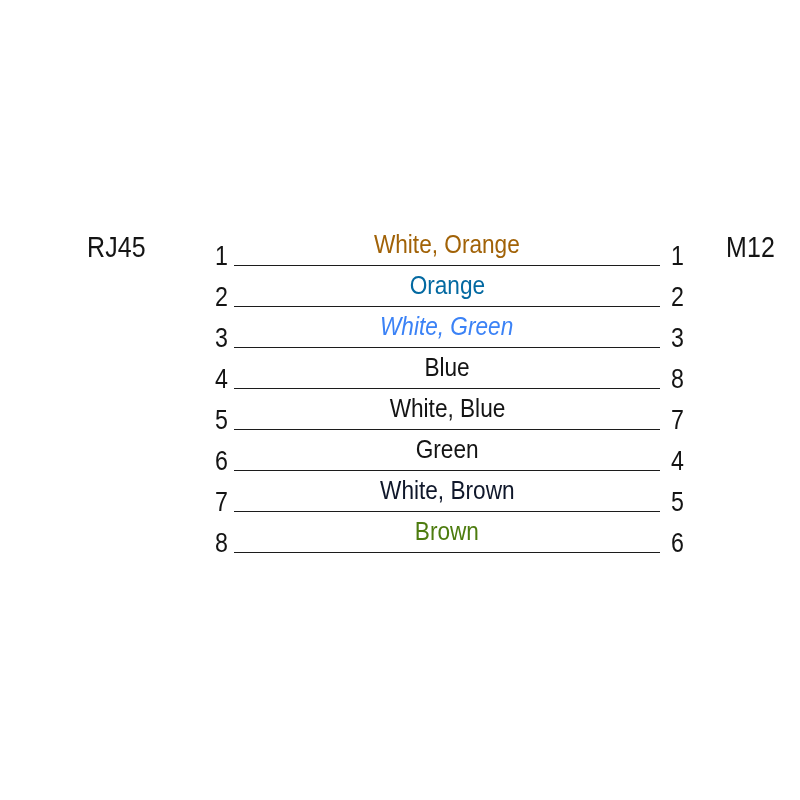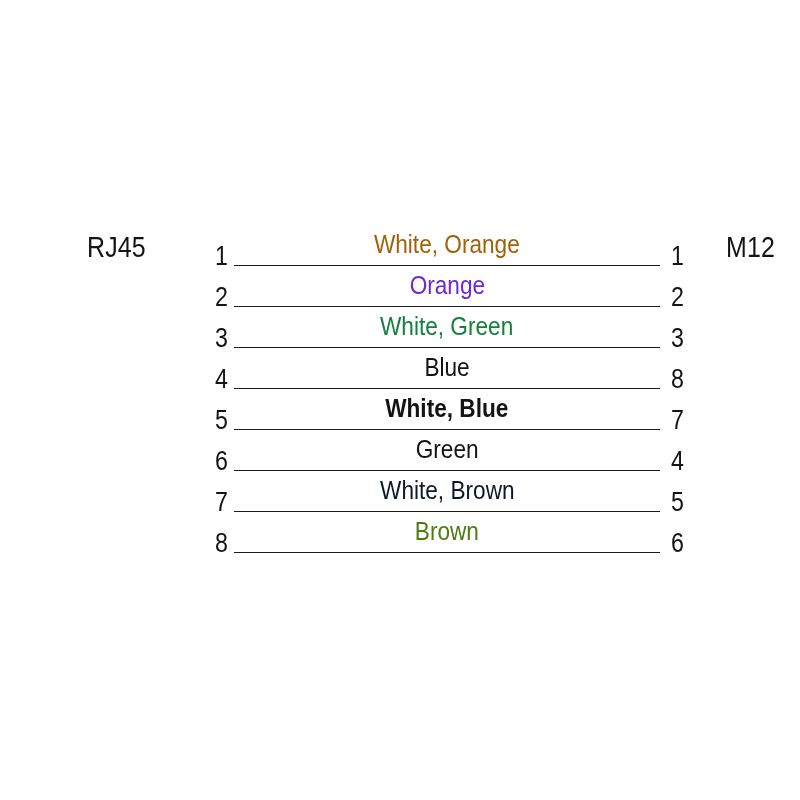--- a/index.html
+++ b/index.html
@@ -107,39 +107,39 @@
   <div id="title-right" class="connector-title" style="color: rgb(20, 20, 20);">M12</div>
 
   <div id="wire-rows">
       <div class="wire-row" style="top: 265px;">
         <div class="wire-label" style="color: #a16207;"><span>White, Orange</span></div>
         <div class="pin pin-left" style="color: rgb(20, 20, 20);">1</div>
         <div class="wire-line" style="border-top-color: rgb(28, 28, 28);"></div>
         <div class="pin pin-right" style="color: rgb(20, 20, 20);">1</div>
       </div>
       <div class="wire-row" style="top: 306px;">
-        <div class="wire-label" style="color: #6d28d9;"><span>Orange</span></div>
+        <div class="wire-label" style="color: #0369a1;"><span>Orange</span></div>
         <div class="pin pin-left" style="color: rgb(20, 20, 20);">2</div>
         <div class="wire-line" style="border-top-color: rgb(28, 28, 28);"></div>
         <div class="pin pin-right" style="color: rgb(20, 20, 20);">2</div>
       </div>
       <div class="wire-row" style="top: 347px;">
-        <div class="wire-label" style="color: #15803d;"><span>White, Green</span></div>
+        <div class="wire-label" style="color: #3b82f6; font-style: italic;"><span>White, Green</span></div>
         <div class="pin pin-left" style="color: rgb(20, 20, 20);">3</div>
         <div class="wire-line" style="border-top-color: rgb(28, 28, 28);"></div>
         <div class="pin pin-right" style="color: rgb(20, 20, 20);">3</div>
       </div>
       <div class="wire-row" style="top: 388px;">
         <div class="wire-label" style="color: rgb(20, 20, 20);"><span>Blue</span></div>
         <div class="pin pin-left" style="color: rgb(20, 20, 20);">4</div>
         <div class="wire-line" style="border-top-color: rgb(28, 28, 28);"></div>
         <div class="pin pin-right" style="color: rgb(20, 20, 20);">8</div>
       </div>
       <div class="wire-row" style="top: 429px;">
-        <div class="wire-label" style="color: rgb(20, 20, 20); font-weight: bold;"><span>White, Blue</span></div>
+        <div class="wire-label" style="color: rgb(20, 20, 20);"><span>White, Blue</span></div>
         <div class="pin pin-left" style="color: rgb(20, 20, 20);">5</div>
         <div class="wire-line" style="border-top-color: rgb(28, 28, 28);"></div>
         <div class="pin pin-right" style="color: rgb(20, 20, 20);">7</div>
       </div>
       <div class="wire-row" style="top: 470px;">
         <div class="wire-label" style="color: rgb(20, 20, 20);"><span>Green</span></div>
         <div class="pin pin-left" style="color: rgb(20, 20, 20);">6</div>
         <div class="wire-line" style="border-top-color: rgb(28, 28, 28);"></div>
         <div class="pin pin-right" style="color: rgb(20, 20, 20);">4</div>
       </div>

